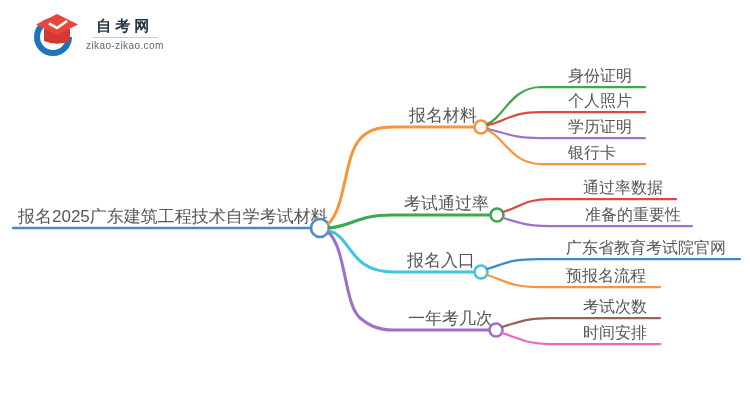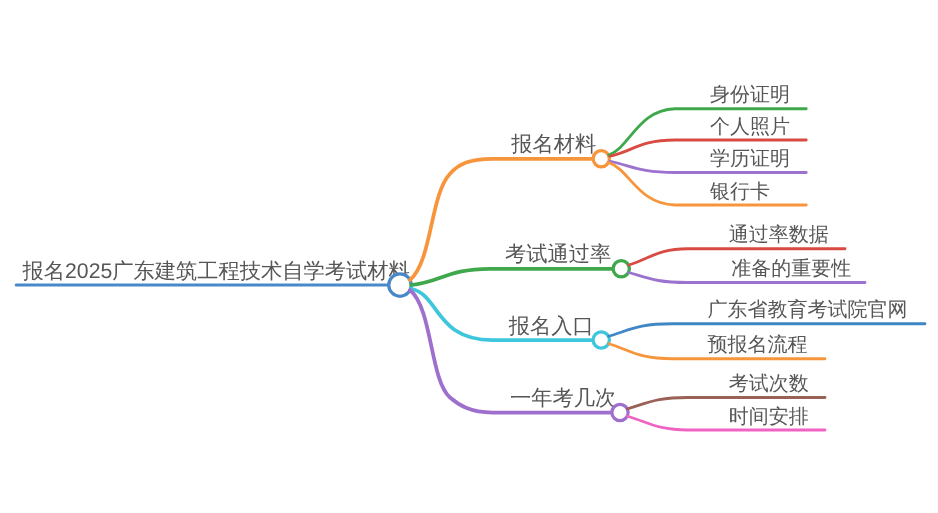--- a/index.html
+++ b/index.html
@@ -25,20 +25,33 @@
   .map-svg text{fill:#565656;}
   .t-root{font-size:17px;}
   .t-branch{font-size:17px;}
   .t-leaf{font-size:16px;}
 </style>
 </head>
 <body>
 
 <div class="stage">
 
+  <div class="logo">
+    <svg class="logo-icon" viewBox="0 0 47 48">
+      <circle cx="19" cy="27" r="16" fill="none" stroke-width="6" stroke-dasharray="74 27" stroke="#1b74bc"></circle>
+      <path d="M10,19 L36,19 L36,31 Q23,36.5 10,31 Z" fill="#d13a34"></path>
+      <polygon points="23,4 44,14.5 23,25 2,14.5" fill="#e8463b"></polygon>
+      <polyline points="15,13.5 23,18 33,11" fill="none" stroke="#ffffff" stroke-width="2.6"></polyline>
+    </svg>
+    <div class="logo-text">
+      <div class="logo-title">自考网</div>
+      <div class="logo-divider"></div>
+      <div class="logo-domain">zikao-zikao.com</div>
+    </div>
+  </div>
 
   <svg class="map-svg" width="750" height="410" viewBox="0 0 750 410">
 
     <g>
       <path class="root-line" d="M13,228 L311,228" stroke="#4a89c8"></path>
       <text class="t-root" x="18" y="222">报名2025广东建筑工程技术自学考试材料</text>
       <circle class="node-dot" cx="320" cy="228" r="9" stroke="#4a89c8"></circle>
     </g>
 
     <g>

